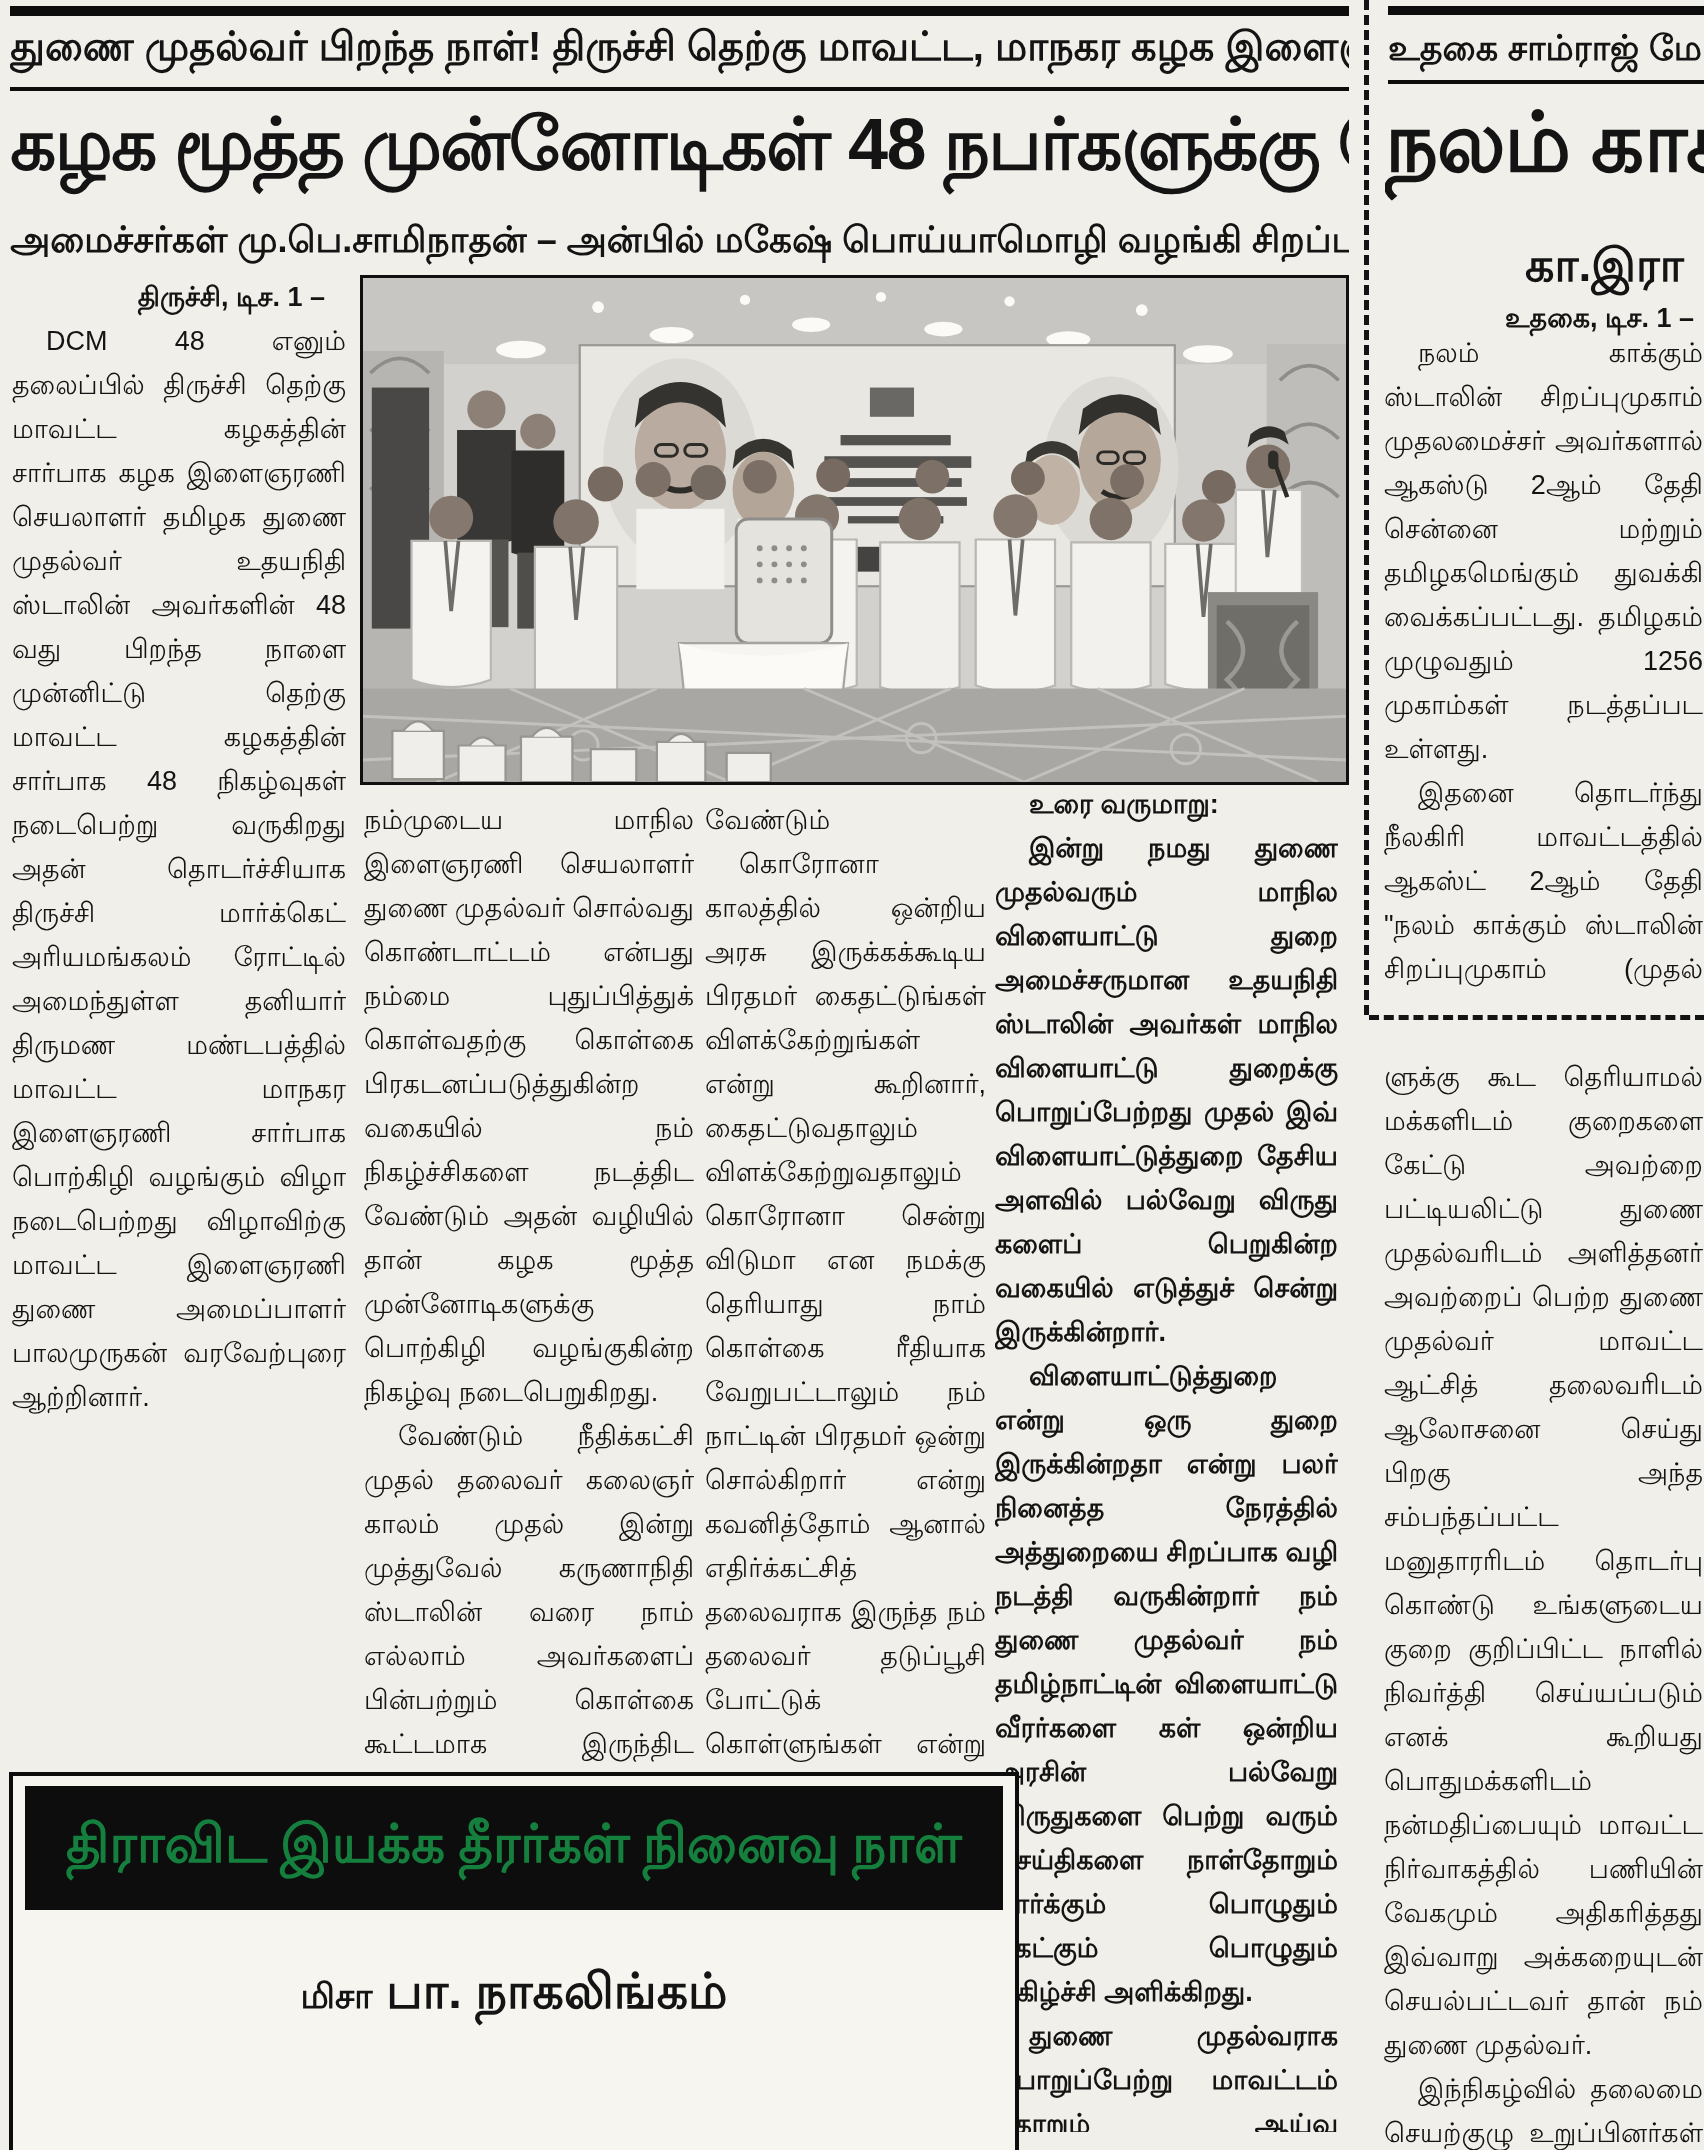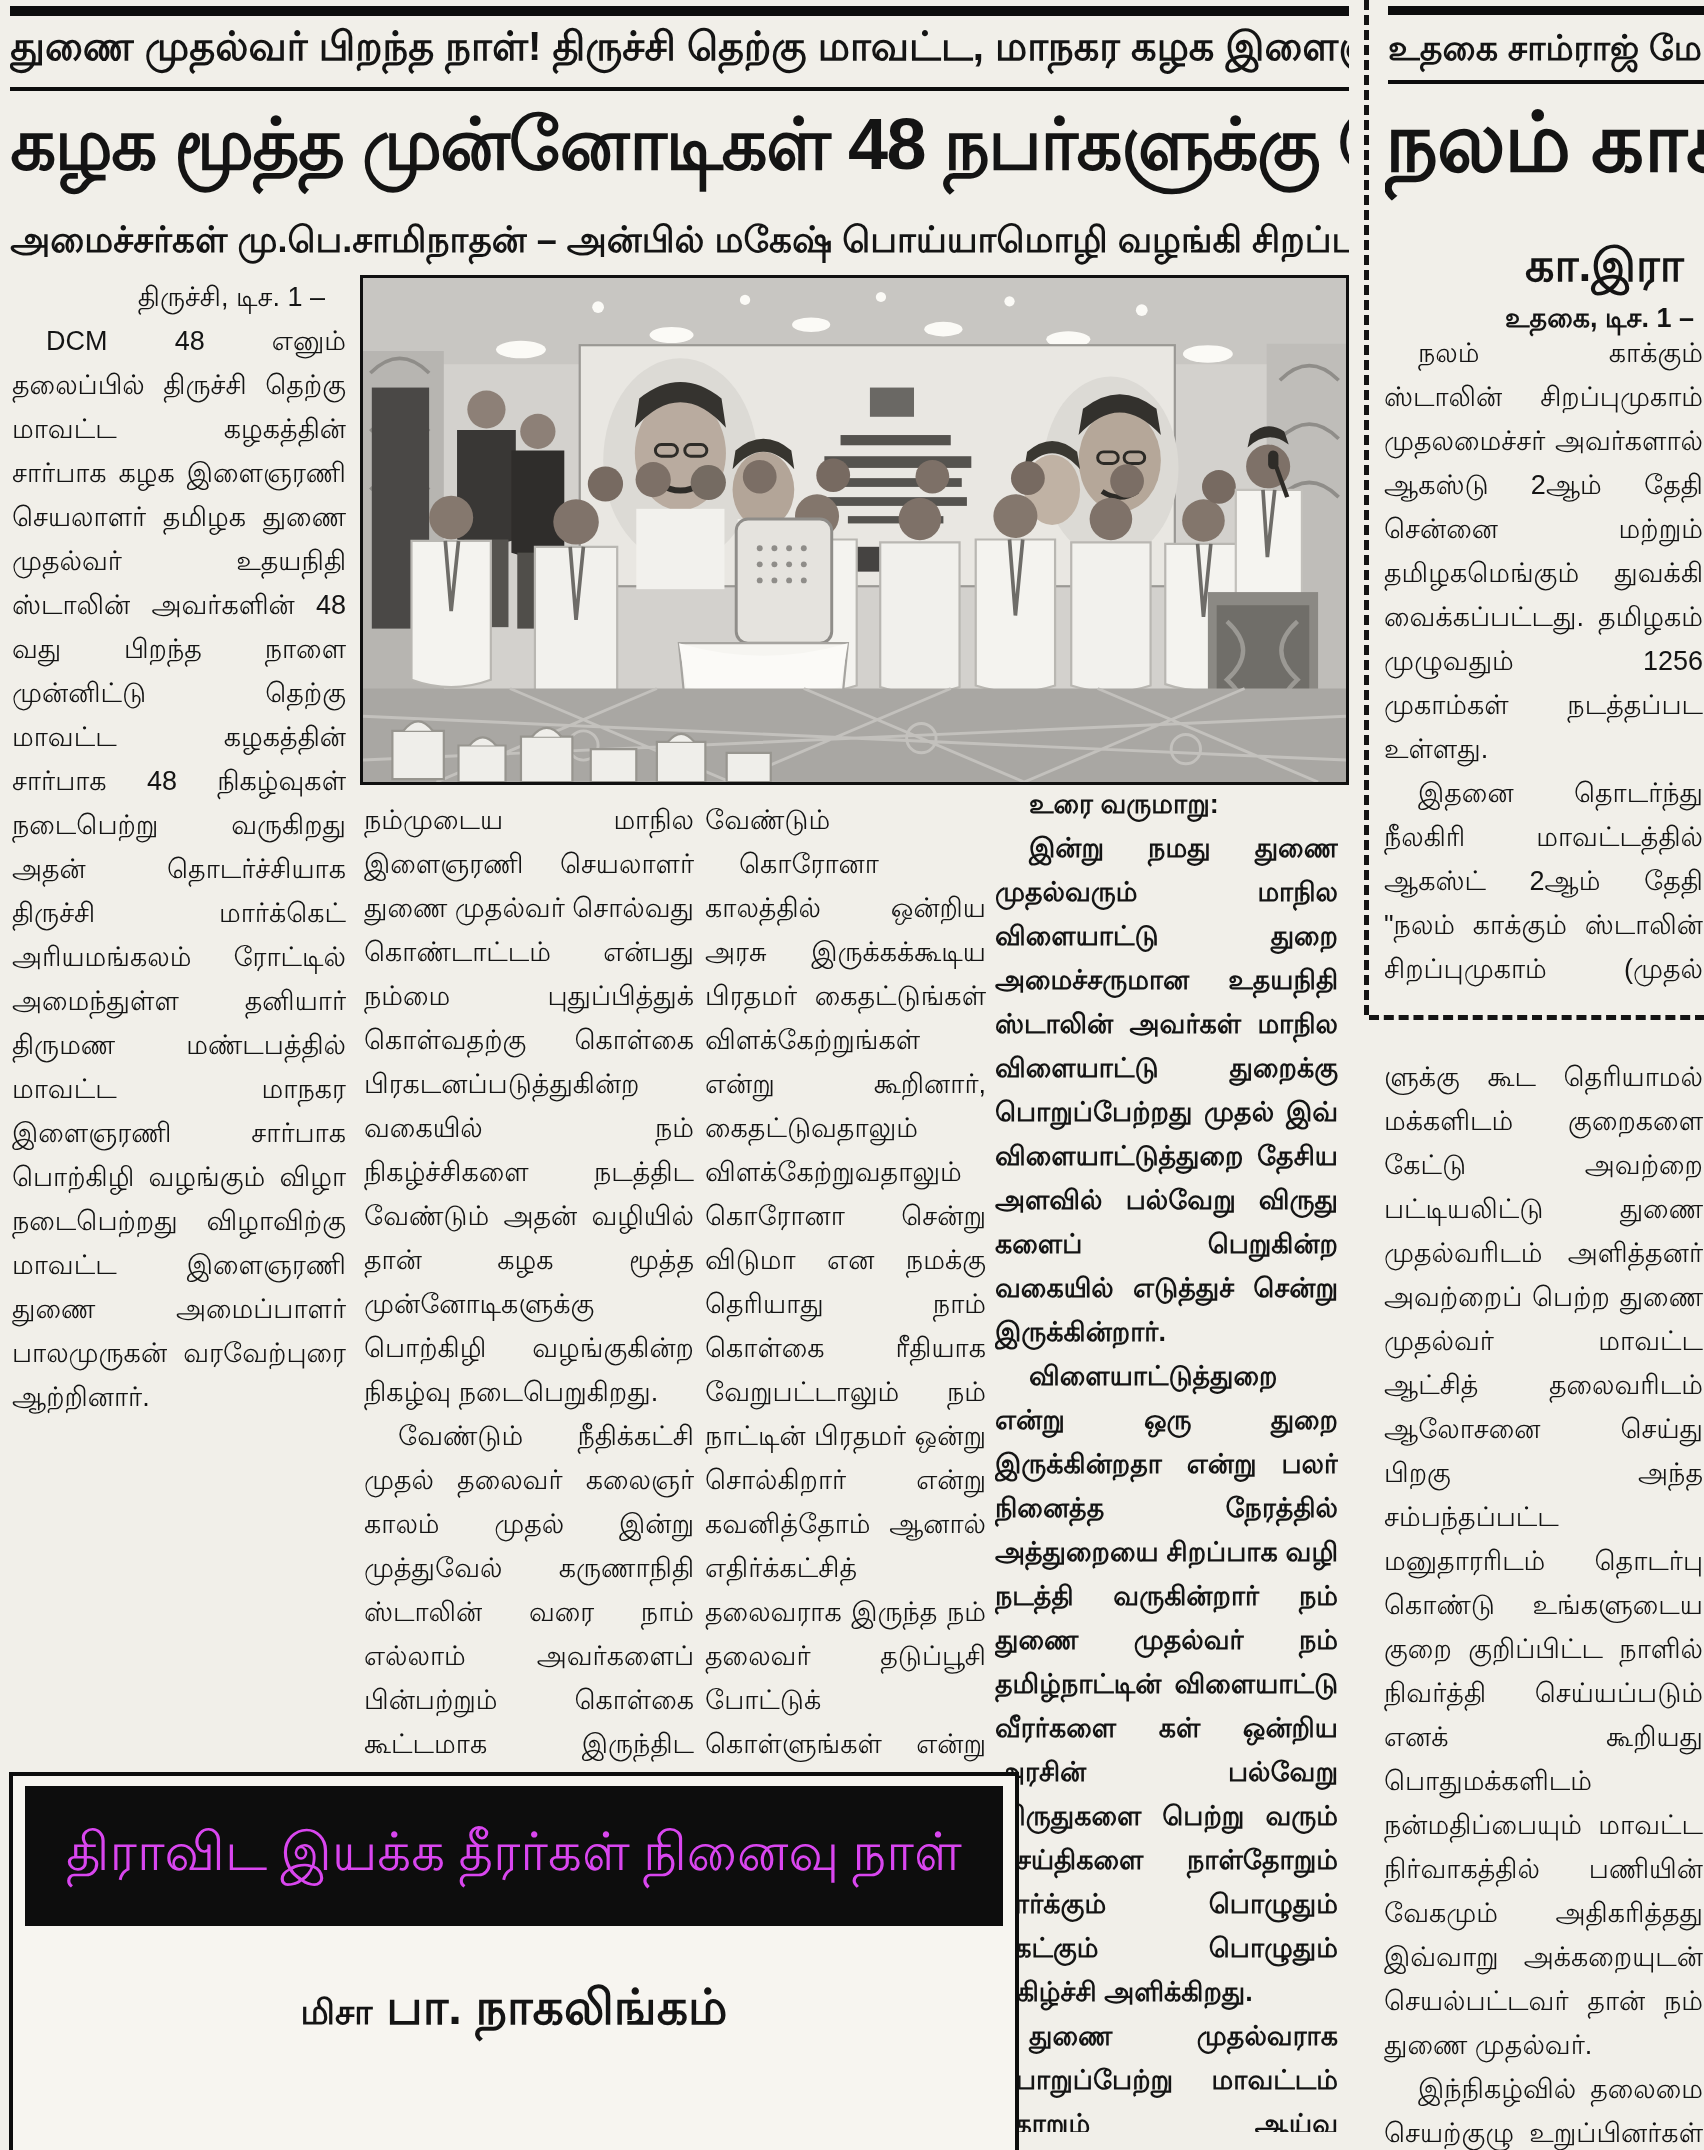--- a/index.html
+++ b/index.html
@@ -10,26 +10,26 @@
     font-family:"Liberation Sans","DejaVu Sans",sans-serif;
   }
   .abs{position:absolute;}
   .rule{background:#0d0d0d;}
   .kicker{font-size:40px;font-weight:bold;white-space:nowrap;overflow:hidden;letter-spacing:0px;}
   .headline{font-size:72px;font-weight:bold;white-space:nowrap;overflow:hidden;text-align:center;letter-spacing:-1.5px;}
   .subheadline{font-size:36px;font-weight:bold;white-space:nowrap;overflow:hidden;text-align:center;}
   .bodycol{font-size:27px;line-height:44px;text-align:justify;overflow:hidden;}
   .para{margin:0;text-indent:34px;}
   .cont .para:first-child{text-indent:0;}
-  .dateline{font-weight:normal;text-align:right;padding-right:21px;}
+  .dateline{font-weight:bold;text-align:right;padding-right:21px;}
   .photo{background:#d6d4d0;border:3.7px solid #101010;box-sizing:border-box;}
   .photo svg{display:block;width:100%;height:100%;}
   .membox{border:4.4px solid #0d0d0d;background:#f7f5f0;box-sizing:border-box;padding:10.3px 12px;}
-  .membanner{background:#0d0d0d;color:#d946ef;height:140px;display:flex;align-items:center;justify-content:center;
-    font-family:"Liberation Serif","DejaVu Serif",serif;font-size:53px;font-weight:normal;white-space:nowrap;overflow:hidden;}
+  .membanner{background:#0d0d0d;color:#15803d;height:124px;display:flex;align-items:center;justify-content:center;
+    font-family:"Liberation Serif","DejaVu Serif",serif;font-size:53px;font-weight:bold;white-space:nowrap;overflow:hidden;}
   .memname{text-align:center;margin-top:53px;font-weight:bold;font-size:49px;white-space:nowrap;}
   .memname .pfx{font-size:35px;margin-top:8px;}
   .memdate{text-align:center;margin-top:28px;font-weight:bold;font-size:41px;white-space:nowrap;}
   .dash-v{border-left:5.2px dashed #141414;}
   .dash-h{border-top:5.2px dashed #141414;}
   .sb-kicker{font-size:35px;font-weight:bold;white-space:nowrap;overflow:hidden;}
   .sb-headline{font-size:83px;font-weight:bold;white-space:nowrap;letter-spacing:-1.5px;}
   .sb-byline{font-size:46px;font-weight:bold;white-space:nowrap;}
   .sb-dateline{font-size:27px;font-weight:bold;text-align:right;}
 </style>

